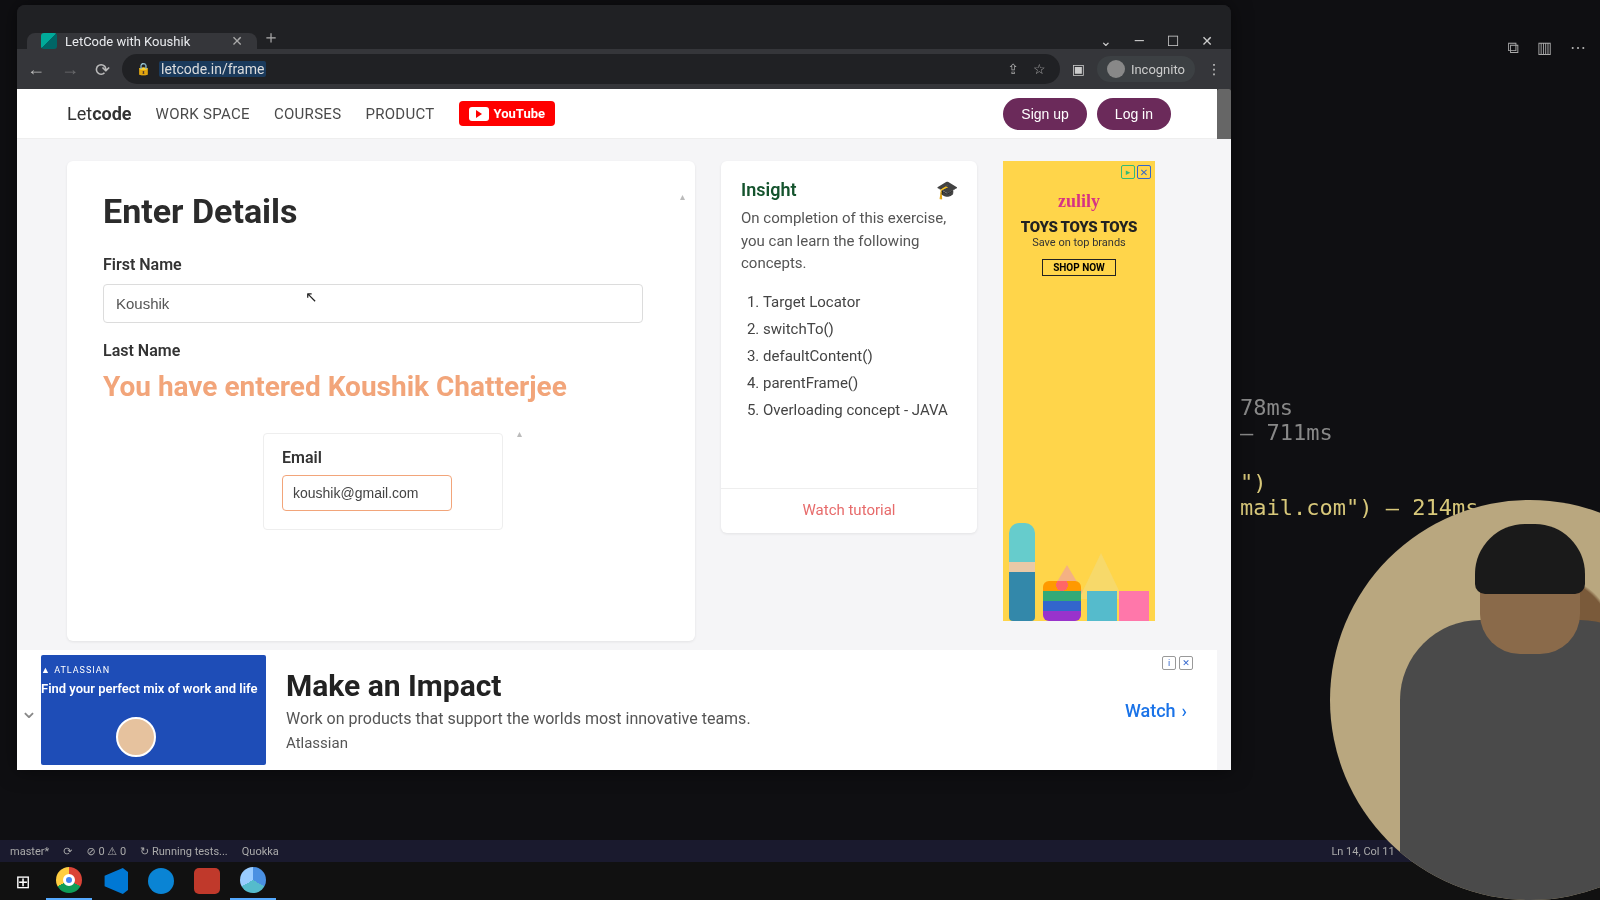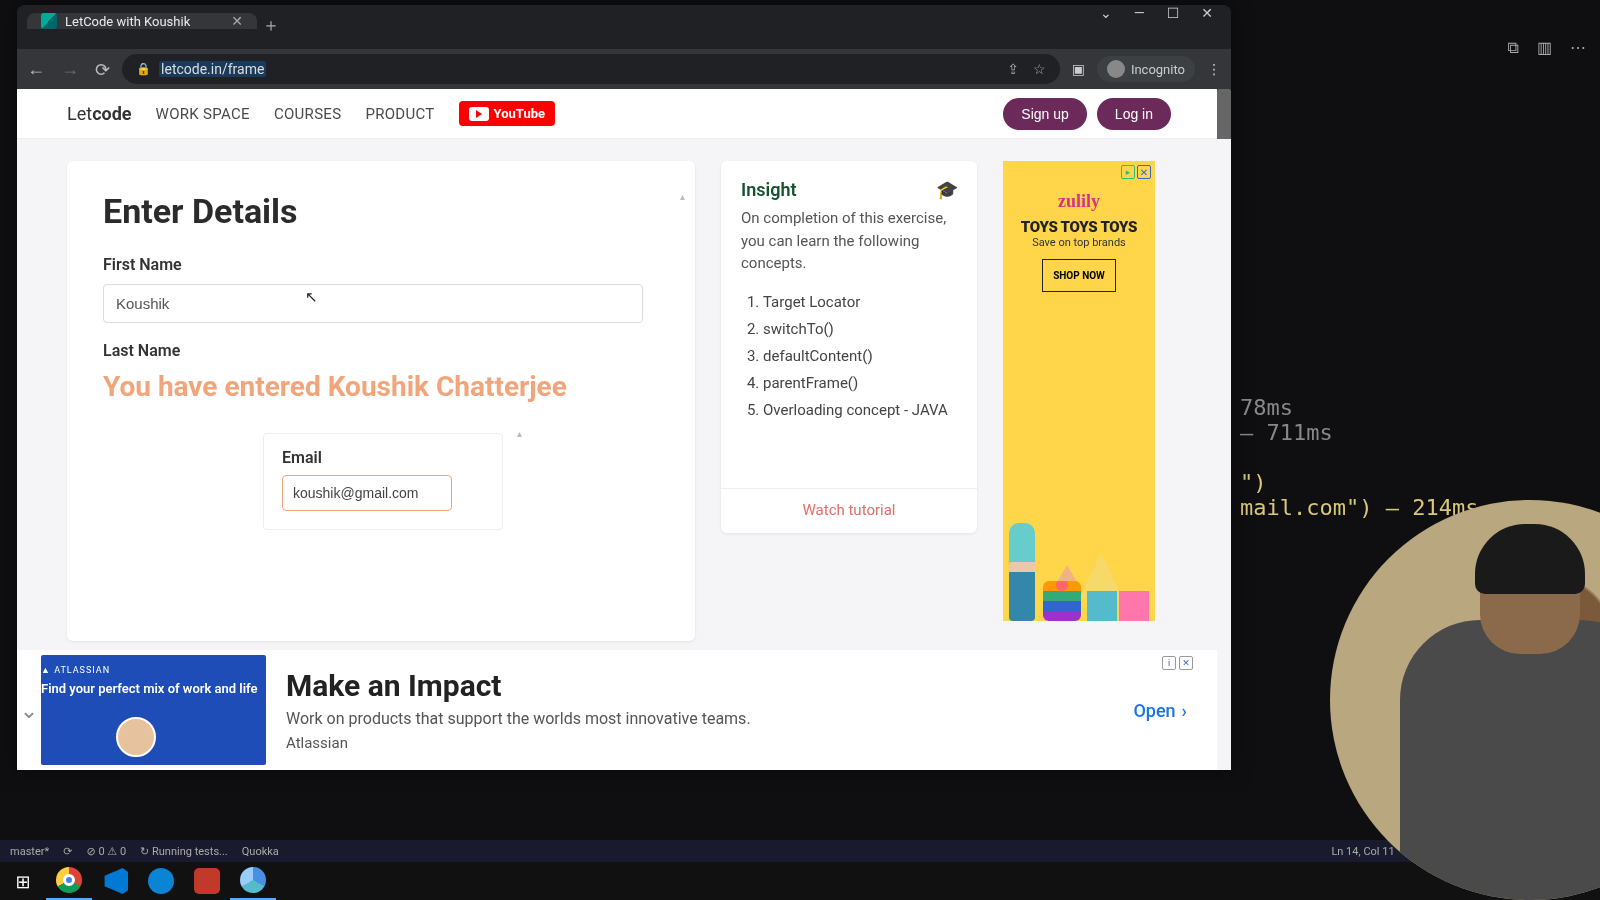--- a/index.html
+++ b/index.html
@@ -32,21 +32,21 @@
     width: 1214px; height: 765px;
     background: #202124;
     border-radius: 8px 8px 0 0;
     box-shadow: 0 0 20px rgba(0,0,0,.5);
     overflow: hidden;
   }
   .titlebar {
     height: 44px;
     background: #202124;
     display: flex;
-    align-items: flex-start;
+    align-items: flex-end;
   }
   .tab {
     margin-top: 8px;
     margin-left: 10px;
     background: #35363a;
     border-radius: 8px 8px 0 0;
     padding: 0 14px;
     display: flex;
     align-items: center;
     gap: 8px;
@@ -129,21 +129,21 @@
   .insight-card ol{ margin:14px 0 0 22px; font-size:15px; color:#444; line-height:1.8;}
   .watch{ position:absolute; bottom:14px; left:0; right:0; text-align:center; color:#e76b6b; font-size:15px; border-top:1px solid #eee; padding-top:12px;}
 
   .ad-side{ width:152px; height:460px; background:#ffd54a; position:relative; padding:30px 6px 0; text-align:center;}
   .ad-side .adm{position:absolute;top:4px;right:4px;display:flex;gap:2px;font-size:11px;}
   .ad-side .adm .i{width:14px;height:14px;border:1px solid #3b7;color:#3b7;display:flex;align-items:center;justify-content:center;font-size:9px;border-radius:2px;}
   .ad-side .adm .x{width:14px;height:14px;border:1px solid #36c;color:#36c;display:flex;align-items:center;justify-content:center;font-size:10px;border-radius:2px;}
   .ad-side .brand{ font-family:cursive; color:#d63384; font-size:18px; font-weight:bold;}
   .ad-side .hd{ font-weight:900; font-size:15px; color:#222; margin-top:6px; letter-spacing:-.3px;}
   .ad-side .sub{ font-size:11px; color:#333;}
-  .ad-side .shop{ margin-top:10px; display:inline-block; border:1.5px solid #222; padding:10px 10px; font-size:10px; font-weight:bold;}
+  .ad-side .shop{ margin-top:10px; display:inline-block; border:1.5px solid #222; padding:2px 10px; font-size:10px; font-weight:bold;}
   .ad-side .toys{ position:absolute; bottom:0; left:0; right:0; height:140px;}
   .toy-block{ position:absolute;}
   .doll{ bottom:0; left:6px; width:26px; height:98px; background:linear-gradient(#6cc 0 40%,#e9c9a7 40% 50%,#38a 50% 100%); border-radius:10px 10px 4px 4px;}
   .tri1{bottom:22px;left:44px;width:0;height:0;border-left:20px solid transparent;border-right:20px solid transparent;border-bottom:34px solid #f4b183;}
   .tri2{bottom:22px;left:76px;width:0;height:0;border-left:22px solid transparent;border-right:22px solid transparent;border-bottom:46px solid #f7d96a;}
   .rings{bottom:0;left:40px;width:38px;height:40px;background:
       radial-gradient(circle at 50% 10%, #f66 0 6px, transparent 6px),
       linear-gradient(#f90 0 25%,#3a7 25% 50%,#36c 50% 75%,#93c 75% 100%);
       border-radius:6px;}
   .sq1{bottom:0;left:84px;width:30px;height:30px;background:#5bc;}
@@ -328,21 +328,21 @@
         <div class="al">▲ ATLASSIAN</div>
         <div class="big">Find your perfect mix of work and life</div>
         <div class="face"></div>
       </div>
       <div class="adtext">
         <h2>Make an Impact</h2>
         <p>Work on products that support the worlds most innovative teams.</p>
         <div class="co">Atlassian</div>
       </div>
       <div class="adopen">
-        <span>Open</span>
+        <span>Watch</span>
         <span>›</span>
       </div>
     </div>
   </div>
 </div>
 
 <div class="statusbar">
   <span>master*</span>
   <span>⟳</span>
   <span>⊘ 0 ⚠ 0</span>

